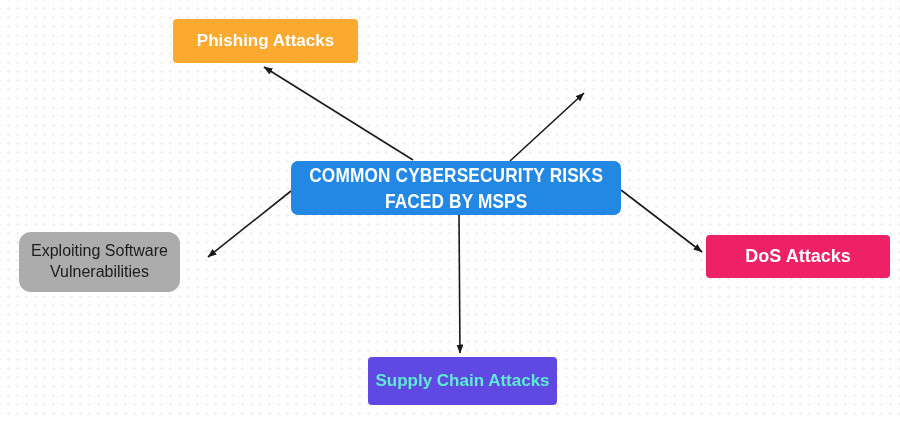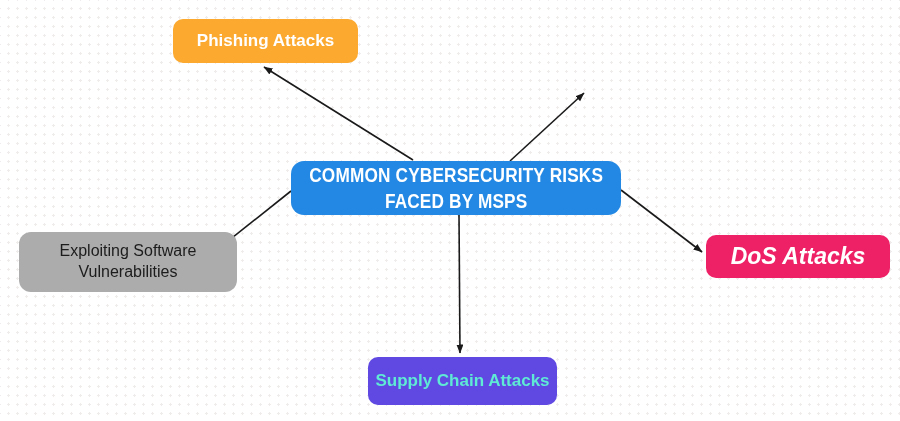--- a/index.html
+++ b/index.html
@@ -22,45 +22,45 @@
     width: 900px; height: 421px;
     pointer-events: none;
   }
 
   .node {
     position: absolute;
     display: flex;
     align-items: center;
     justify-content: center;
     text-align: center;
-    border-radius: 10px;
+    border-radius: 4px;
     box-sizing: border-box;
   }
   .node .label { display: block; }
 
   .node-center {
     left: 291px; top: 161px; width: 330px; height: 54px;
-    border-radius: 13px;
+    border-radius: 7px;
   }
   .center-text {
     font-weight: bold;
     font-size: 21px;
     line-height: 1.22;
     letter-spacing: 0.2px;
     transform: scaleX(0.82);
     transform-origin: 50% 50%;
     white-space: nowrap;
   }
   .center-text span { display: block; }
 
   .node-phishing   { left: 173px; top: 19px;  width: 185px; height: 44px; font-size: 17px; font-weight: 600; }
   .node-ransomware { left: 492px; top: 43px;  width: 186px; height: 45px; font-size: 17px; font-weight: 600; }
-  .node-exploiting { left: 19px;  top: 232px; width: 218px; height: 60px; font-size: 16px; font-weight: 400;
+  .node-exploiting { left: 19px;  top: 232px; width: 161px; height: 60px; font-size: 16px; font-weight: 400;
                      line-height: 1.3; border-radius: 12px; padding: 2px 10px; }
-  .node-dos        { left: 706px; top: 235px; width: 184px; height: 43px; font-size: 23px; font-weight: 600; font-style: italic; }
+  .node-dos        { left: 706px; top: 235px; width: 184px; height: 43px; font-size: 18px; font-weight: 600; }
   .node-supply     { left: 368px; top: 357px; width: 189px; height: 48px; font-size: 17px; font-weight: 600; }
 </style>
 </head>
 <body>
 
 <div class="canvas">
 
   <svg class="edges-layer" width="900" height="421" viewBox="0 0 900 421" xmlns="http://www.w3.org/2000/svg">
     <defs>
       <marker id="arrowhead" markerUnits="userSpaceOnUse" markerWidth="10" markerHeight="8" refX="8.5" refY="3.5" orient="auto">

